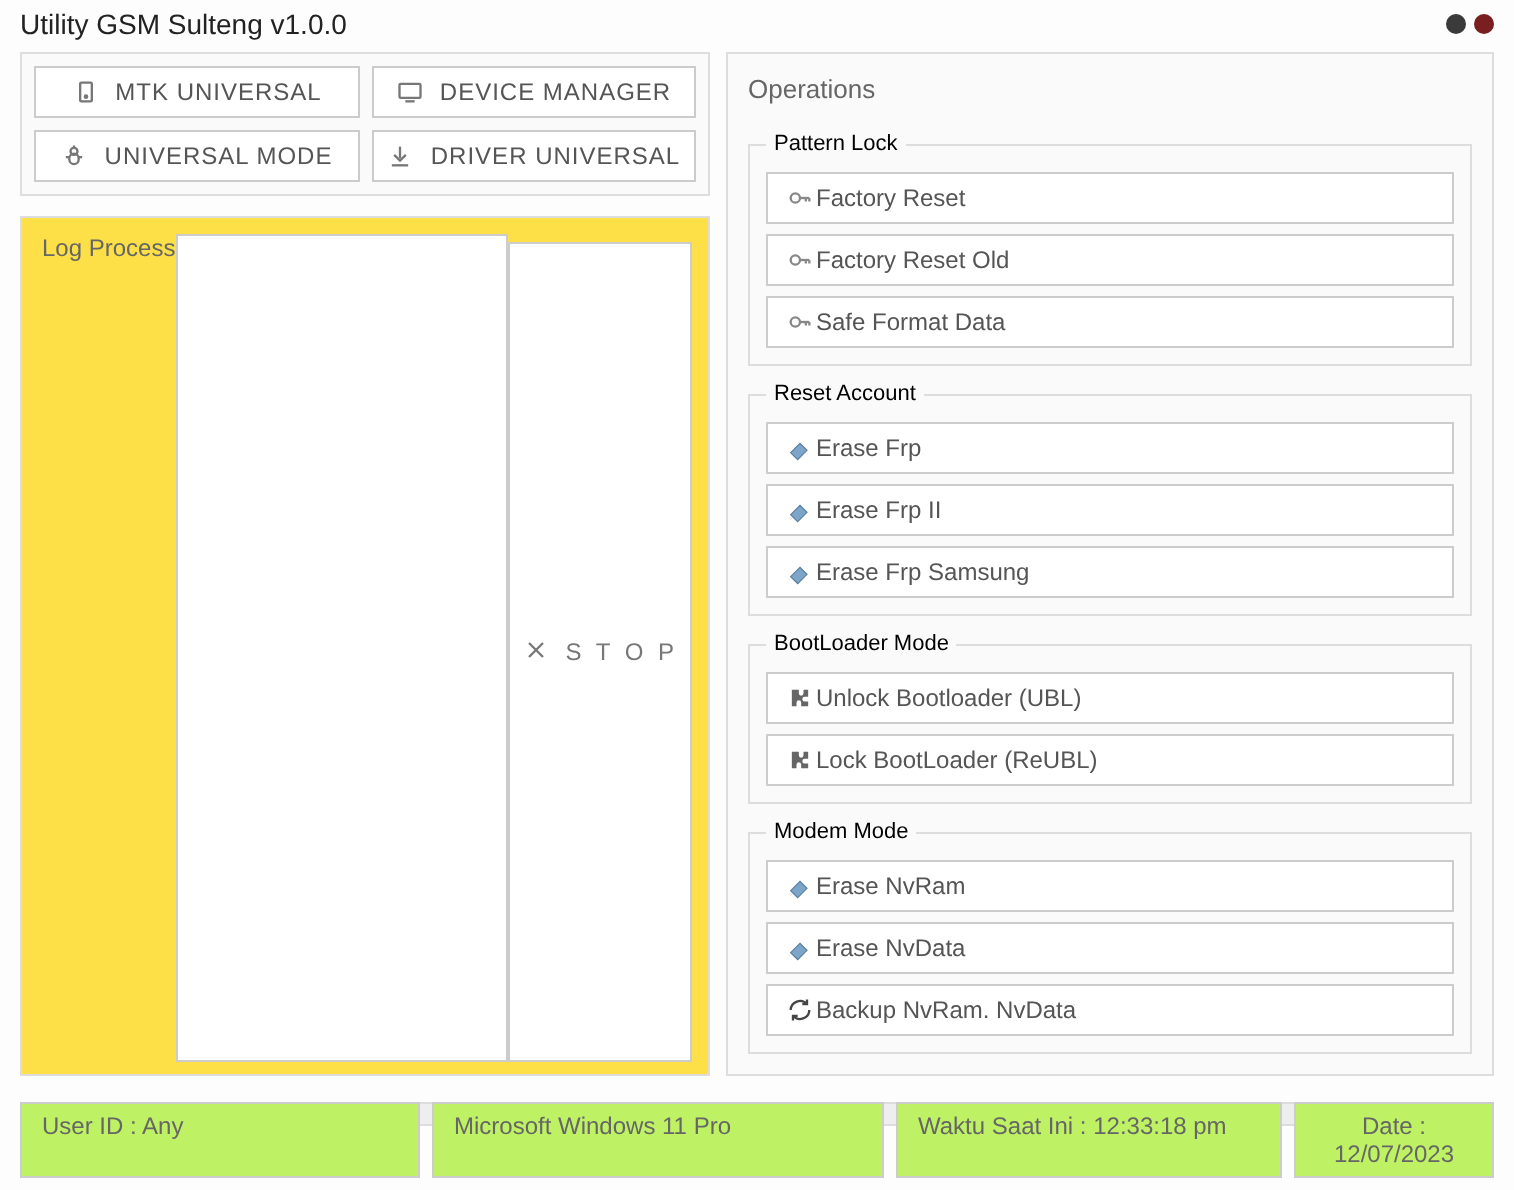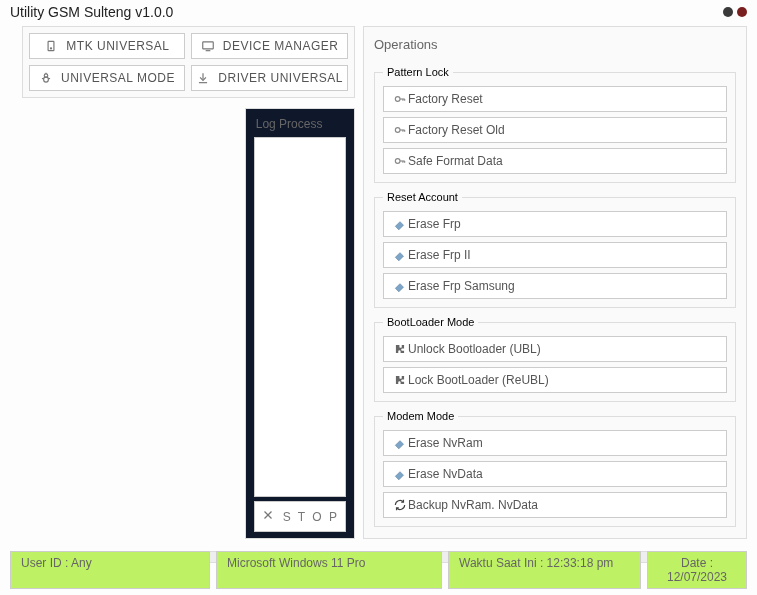--- a/index.html
+++ b/index.html
@@ -24,21 +24,21 @@
   }
   .titlebar-dots { display:flex; gap:4px; }
   .dot { width:10px; height:10px; border-radius:50%; }
   .dot1 { background:#3a3a3a; }
   .dot2 { background:#7a1f1f; }
   .main-row {
     display:flex;
     gap:8px;
     padding:0 10px;
   }
-  .left-col { width:345px; display:flex; flex-direction:column;align-items:flex-end; }
+  .left-col { width:345px; display:flex; flex-direction:column; }
   .right-col { flex:1; display:flex; flex-direction:column; }
   .tab-grid {
     display:grid;
     grid-template-columns:1fr 1fr;
     gap:6px;
     border:1px solid #ddd;
     padding:6px;
     background:#fafafa;
   }
   .tab-btn {
@@ -51,25 +51,25 @@
     gap:8px;
     font-size:12px;
     color:#555;
     cursor:pointer;
     letter-spacing:0.5px;
   }
   .tab-btn .icon { color:#777; display:inline-flex; }
   .log-group {
     margin-top:10px;
     border:1px solid #ddd;
-    background:#0f172a;
+    background:#fde047;
     padding:8px 8px 6px 8px;
     flex:1;
     display:flex;
-    flex-direction:column;
+    flex-direction:row;
   }
   .log-label { color:#666; font-size:12px; margin-bottom:6px; padding-left:2px;}
   .log-area {
     background:#fff;
     border:1px solid #ccc;
     flex:1;
     min-height:360px;
   }
   .stop-btn {
     margin-top:4px;

